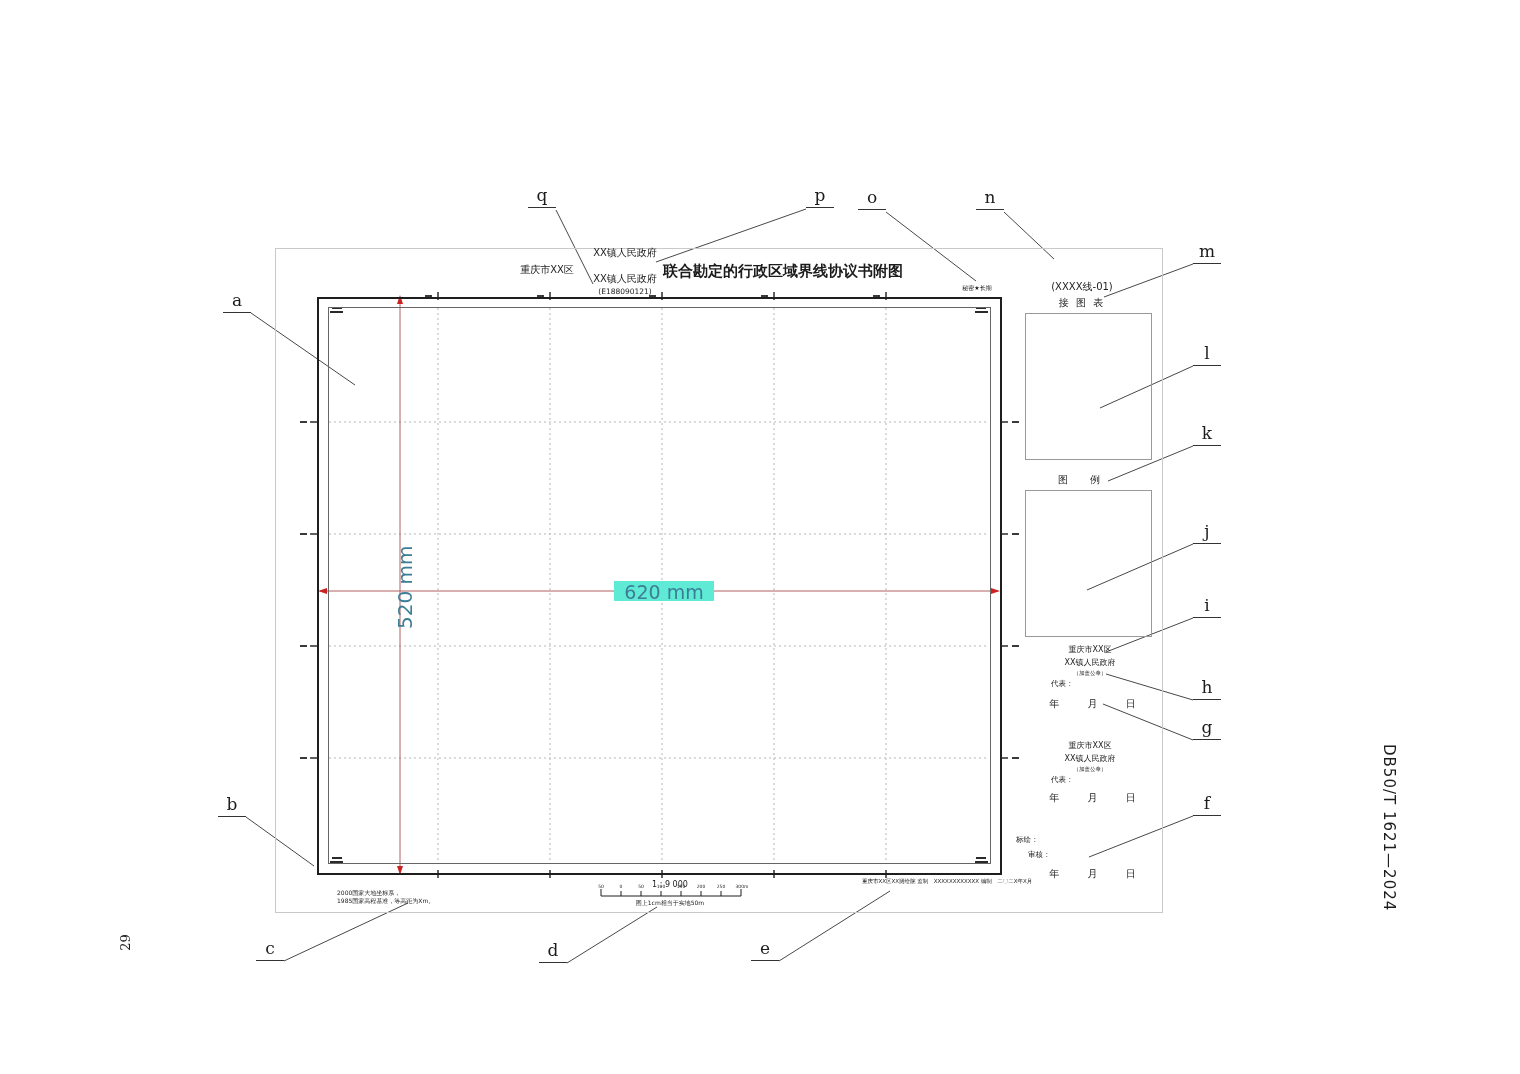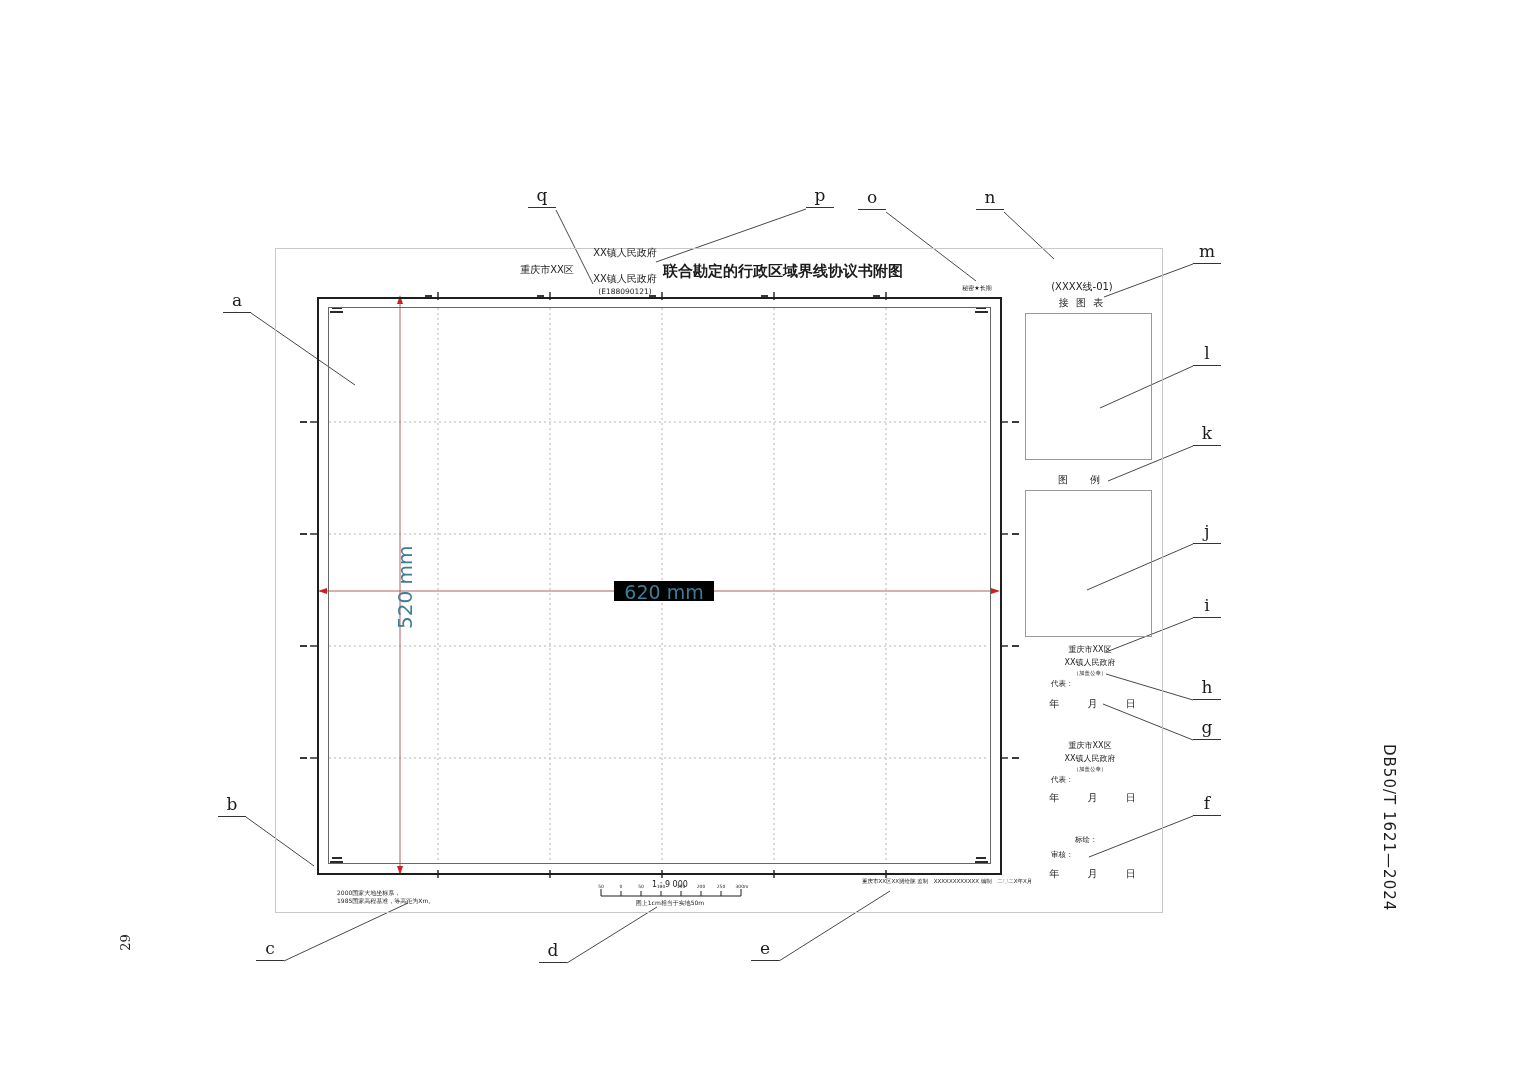--- a/index.html
+++ b/index.html
@@ -154,42 +154,42 @@
   <div class="abs frame-inner" style="left:328px;top:307px;width:661px;height:555px;"></div>
 
   <div class="abs hdr t10 ctr" style="left:505px;top:263px;width:84px;">重庆市XX区</div>
   <div class="abs hdr t10 ctr" style="left:580px;top:246px;width:90px;">XX镇人民政府</div>
   <div class="abs hdr t10 ctr" style="left:580px;top:272px;width:90px;">XX镇人民政府</div>
   <div class="abs t75 ctr" style="left:580px;top:287px;width:90px;">(E188090121)</div>
   <div class="abs hdr t105" style="left:663px;top:262px;">联合勘定的行政区域界线协议书附图</div>
   <div class="abs t6 ctr" style="left:954px;top:284px;width:46px;">秘密★长期</div>
 
   <div class="abs dim" style="left:364px;top:578px;width:80px;height:22px;text-align:center;font-size:20px;transform:rotate(-90deg);">520 mm</div>
-  <div class="abs dim ctr" style="left:614px;top:581px;width:100px;height:20px;font-size:19px;background:#000000;">620 mm</div>
+  <div class="abs dim ctr" style="left:614px;top:581px;width:100px;height:20px;font-size:19px;background:#5eead4;">620 mm</div>
 
   <div class="abs t10 ctr" style="left:1032px;top:268px;width:100px;margin-top:12px;">(XXXX线-01)</div>
   <div class="abs t10 ctr" style="left:1032px;top:296px;width:100px;letter-spacing:2px;">接 图 表</div>
   <div class="abs" style="left:1025px;top:313px;width:125px;height:145px;border:1px solid #999;"></div>
   <div class="abs t10 ctr" style="left:1032px;top:473px;width:100px;letter-spacing:6px;">图　例</div>
   <div class="abs" style="left:1025px;top:490px;width:125px;height:145px;border:1px solid #999;"></div>
 
   <div class="abs sig t8 ctr" style="left:1040px;top:644px;width:100px;">重庆市XX区</div>
   <div class="abs sig t8 ctr" style="left:1040px;top:657px;width:100px;">XX镇人民政府</div>
   <div class="abs sig t55 ctr" style="left:1040px;top:670px;width:100px;">（加盖公章）</div>
   <div class="abs sig t75" style="left:1051px;top:679px;">代表：</div>
   <div class="abs sig t65 ctr" style="left:1040px;top:697px;width:110px;">年　 月　 日</div>
 
   <div class="abs sig t8 ctr" style="left:1040px;top:740px;width:100px;">重庆市XX区</div>
   <div class="abs sig t8 ctr" style="left:1040px;top:753px;width:100px;">XX镇人民政府</div>
   <div class="abs sig t55 ctr" style="left:1040px;top:766px;width:100px;">（加盖公章）</div>
   <div class="abs sig t75" style="left:1051px;top:775px;">代表：</div>
   <div class="abs sig t65 ctr" style="left:1040px;top:791px;width:110px;">年　 月　 日</div>
 
-  <div class="abs sig t75" style="left:1075px;top:835px;">标绘：</div>
-  <div class="abs sig t75" style="left:1051px;top:850px;">审核：</div>
+  <div class="abs sig t75" style="left:1016px;top:835px;">标绘：</div>
+  <div class="abs sig t75" style="left:1028px;top:850px;">审核：</div>
   <div class="abs sig t65 ctr" style="left:1040px;top:867px;width:110px;">年　 月　 日</div>
 
   <div class="abs t6" style="left:337px;top:889px;">2000国家大地坐标系，</div>
   <div class="abs t6" style="left:337px;top:897px;">1985国家高程基准，等高距为Xm。</div>
   <div class="abs t8 ctr" style="left:625px;top:880px;width:90px;">1 : 9 000</div>
   <div class="abs t6 ctr" style="left:605px;top:899px;width:130px;">图上1cm相当于实地50m</div>
   <div class="abs t55" style="left:862px;top:878px;white-space:nowrap;">重庆市XX区XX测绘院 监制　XXXXXXXXXXXX 编制　二〇二X年X月</div>
 
   <div class="abs vert-code" style="left:1398px;top:744px;">DB50/T 1621—2024</div>
   <div class="abs pagenum" style="left:110px;top:935px;width:30px;text-align:center;">29</div>

